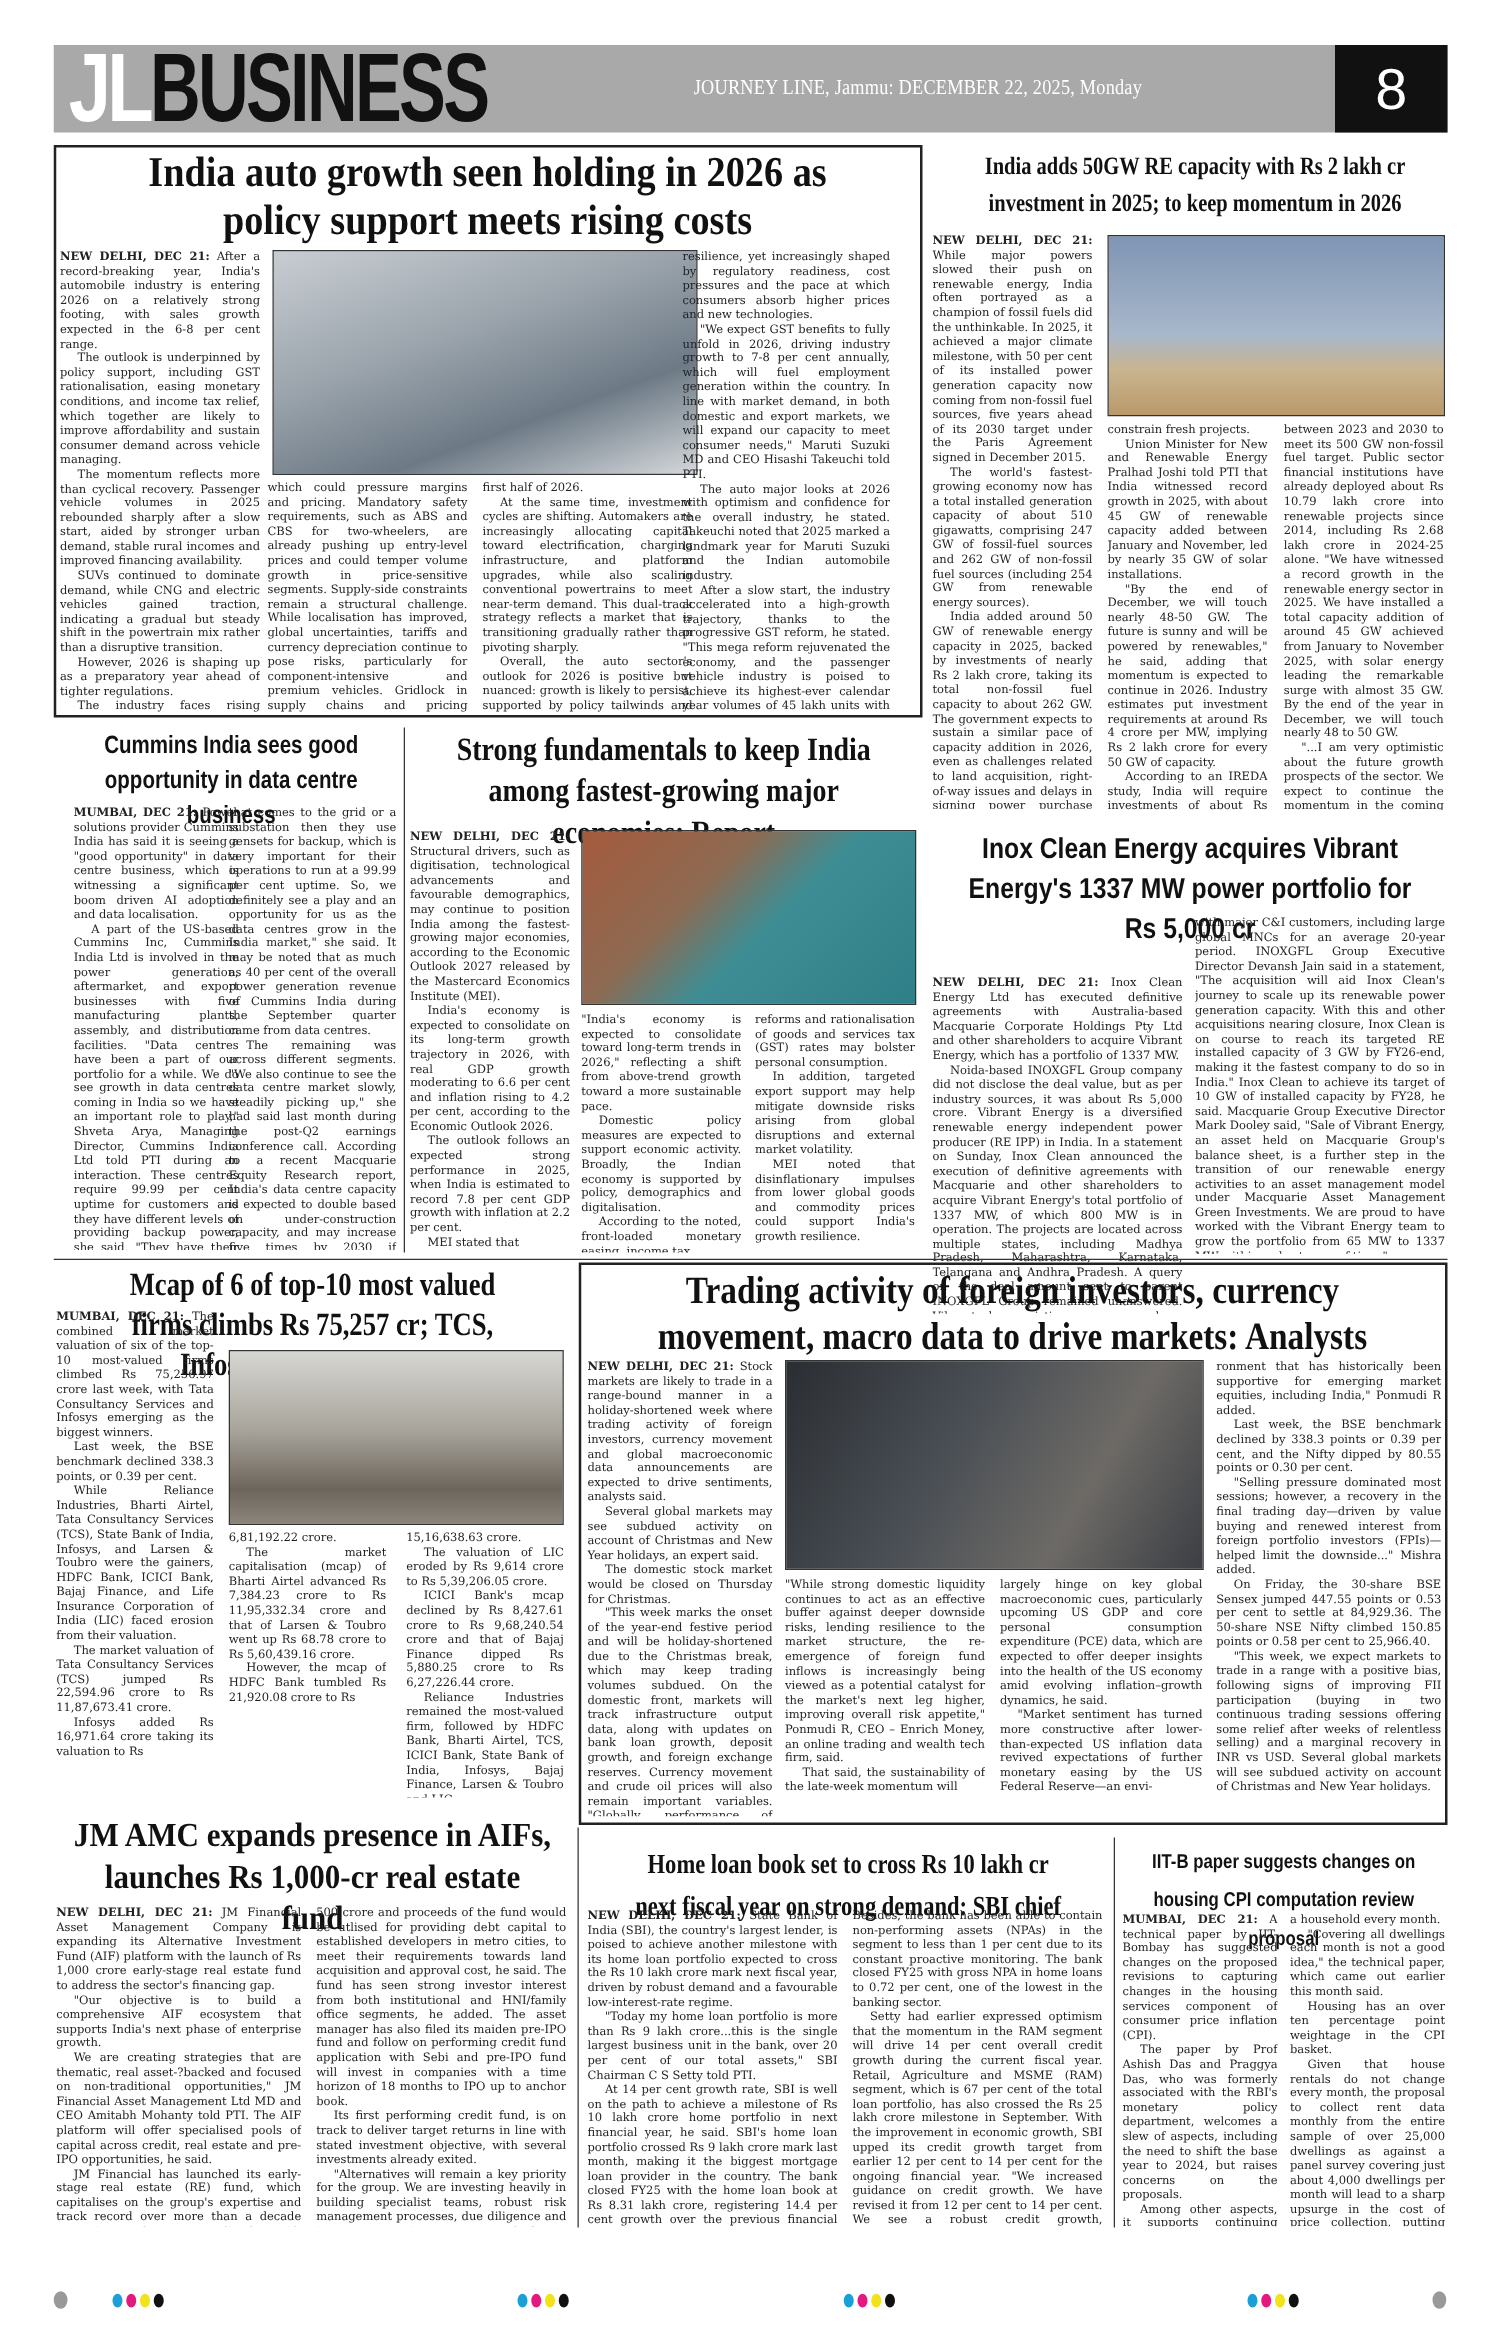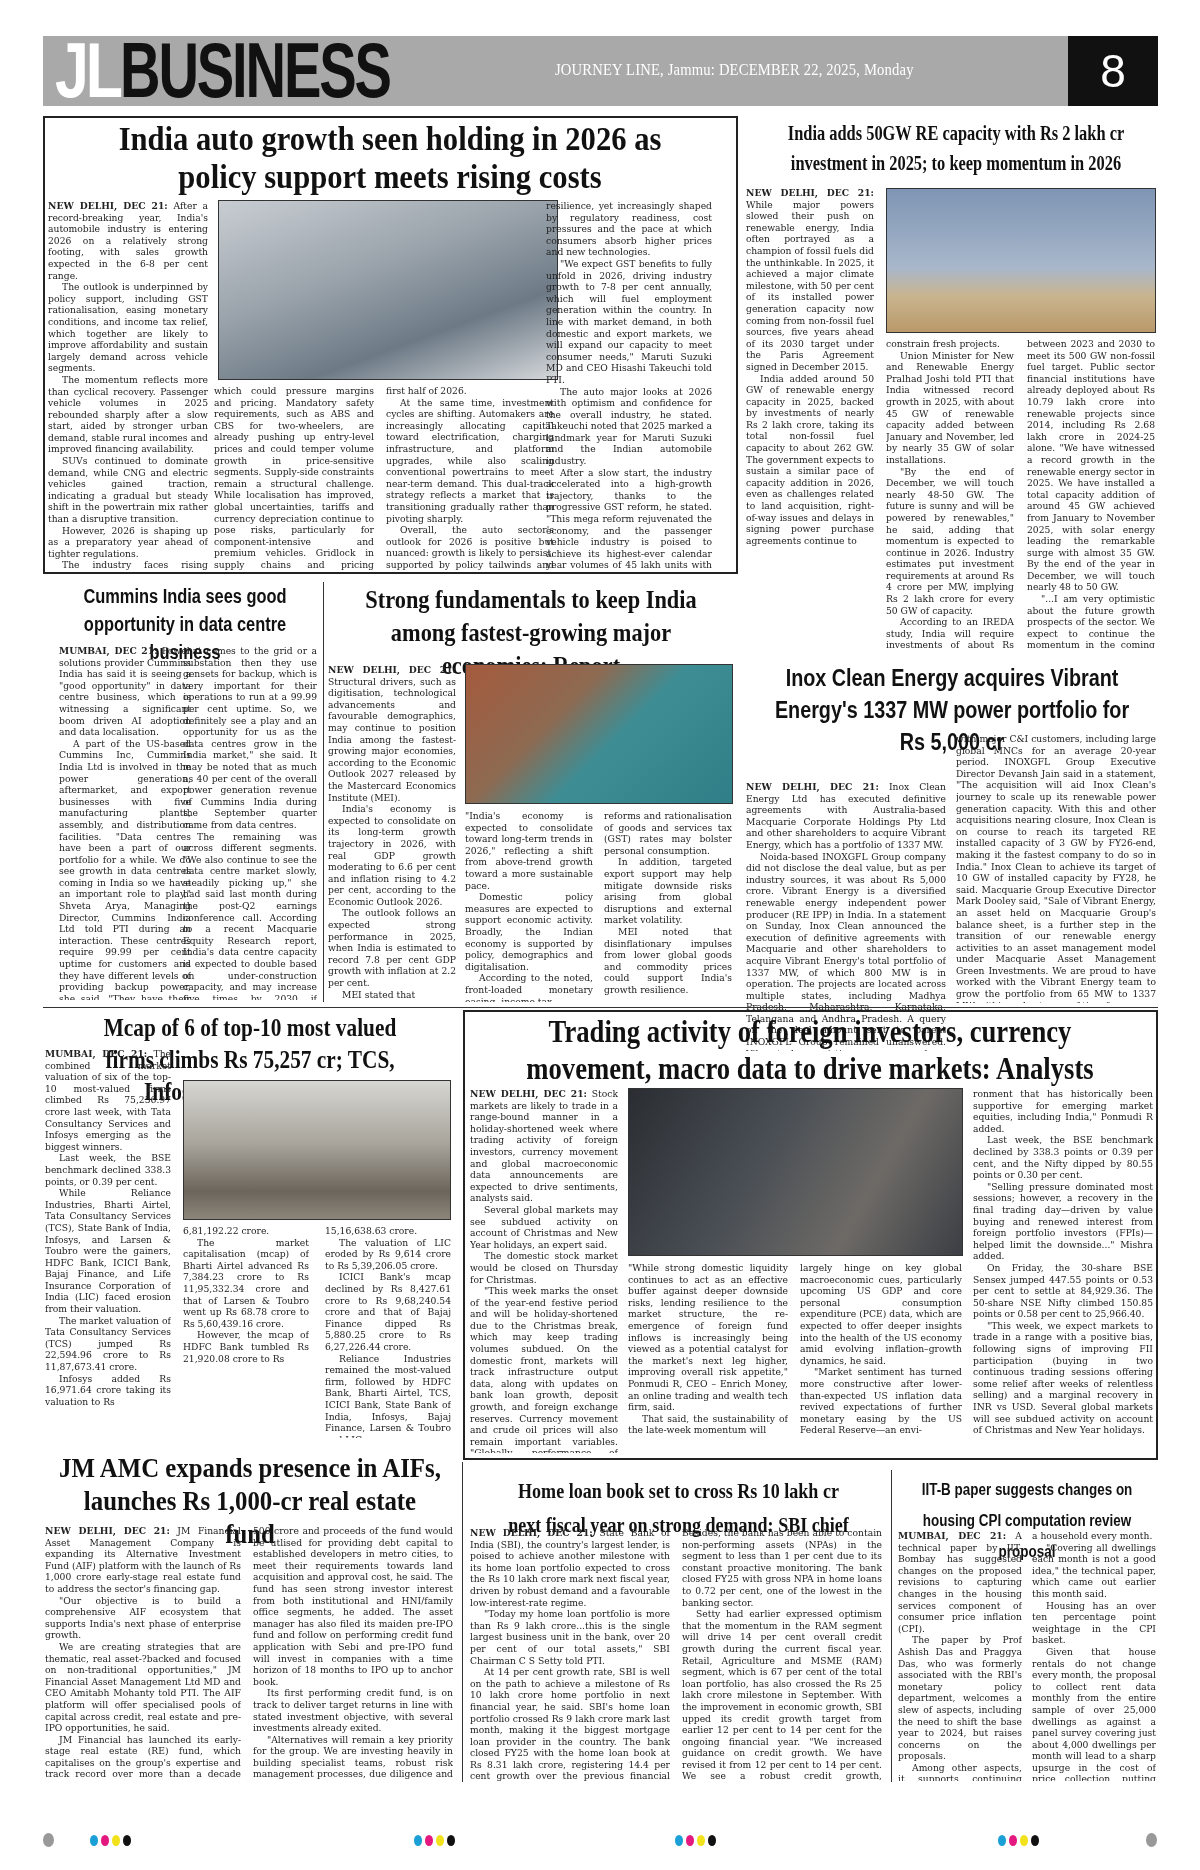--- a/index.html
+++ b/index.html
@@ -46,21 +46,21 @@
 <div id="masthead" class="abs"></div>
 <div id="logo-jl" class="abs">JL</div>
 <div id="logo-biz" class="abs">BUSINESS</div>
 <div id="dateline" class="abs">JOURNEY LINE, Jammu: DECEMBER 22, 2025, Monday</div>
 <div id="page-num" class="abs">8</div>
 
 <div class="abs box" style="left:43px;top:116px;width:695px;height:458px;"></div>
 <div class="abs hl" style="left:55px;top:120px;width:670px;font-size:34px;line-height:38px;transform:scaleX(0.9);">India auto growth seen holding in 2026 as policy support meets rising costs</div>
 <div class="abs body" style="left:48px;top:200px;width:160px;height:370px;">
   <p><span class="dl">NEW DELHI, DEC 21:</span> <span>After a record-breaking year, India's automobile industry is entering 2026 on a relatively strong footing, with sales growth expected in the 6-8 per cent range.</span></p>
-  <p>The outlook is underpinned by policy support, including GST rationalisation, easing monetary conditions, and income tax relief, which together are likely to improve affordability and sustain largely demand across vehicle segments.</p>
+  <p>The outlook is underpinned by policy support, including GST rationalisation, easing monetary conditions, and income tax relief, which together are likely to improve affordability and sustain consumer demand across vehicle managing.</p>
   <p>The momentum reflects more than cyclical recovery. Passenger vehicle volumes in 2025 rebounded sharply after a slow start, aided by stronger urban demand, stable rural incomes and improved financing availability.</p>
   <p>SUVs continued to dominate demand, while CNG and electric vehicles gained traction, indicating a gradual but steady shift in the powertrain mix rather than a disruptive transition.</p>
   <p>However, 2026 is shaping up as a preparatory year ahead of tighter regulations.</p>
   <p>The industry faces rising compliance costs as it readies for CAFE norms from 2027 and future emission standards,</p>
 </div>
 <div id="img-auto" class="abs img" style="left:218px;top:200px;width:340px;height:180px;" aria-label="photo"></div>
 <div class="abs body" style="left:214px;top:385px;width:160px;height:185px;">
   <p>which could pressure margins and pricing. Mandatory safety requirements, such as ABS and CBS for two-wheelers, are already pushing up entry-level prices and could temper volume growth in price-sensitive segments. Supply-side constraints remain a structural challenge. While localisation has improved, global uncertainties, tariffs and currency depreciation continue to pose risks, particularly for component-intensive and premium vehicles. Gridlock in supply chains and pricing discipline by OEMs will be critical to sustaining dealer confidence into the</p>
 </div>
 <div class="abs body" style="left:386px;top:385px;width:168px;height:185px;">
@@ -71,20 +71,21 @@
 <div class="abs body" style="left:546px;top:200px;width:166px;height:370px;">
   <p>resilience, yet increasingly shaped by regulatory readiness, cost pressures and the pace at which consumers absorb higher prices and new technologies.</p>
   <p>"We expect GST benefits to fully unfold in 2026, driving industry growth to 7-8 per cent annually, which will fuel employment generation within the country. In line with market demand, in both domestic and export markets, we will expand our capacity to meet consumer needs," Maruti Suzuki MD and CEO Hisashi Takeuchi told PTI.</p>
   <p>The auto major looks at 2026 with optimism and confidence for the overall industry, he stated. Takeuchi noted that 2025 marked a landmark year for Maruti Suzuki and the Indian automobile industry.</p>
   <p>After a slow start, the industry accelerated into a high-growth trajectory, thanks to the progressive GST reform, he stated. "This mega reform rejuvenated the economy, and the passenger vehicle industry is poised to achieve its highest-ever calendar year volumes of 45 lakh units with a growth of 5 per cent over the previous year," Takeuchi noted.</p>
 </div>
 
 <div class="abs hl" style="left:746px;top:118px;width:420px;font-size:20px;line-height:30px;transform:scaleX(0.82);">India adds 50GW RE capacity with Rs 2 lakh cr investment in 2025; to keep momentum in 2026</div>
 <div class="abs body" style="left:746px;top:187px;width:128px;height:460px;">
   <p><span class="dl">NEW DELHI, DEC 21:</span> <span>While major powers slowed their push on renewable energy, India often portrayed as a champion of fossil fuels did the unthinkable. In 2025, it achieved a major climate milestone, with 50 per cent of its installed power generation capacity now coming from non-fossil fuel sources, five years ahead of its 2030 target under the Paris Agreement signed in December 2015.</span></p>
+  <p>The world's fastest-growing economy now has a total installed generation capacity of about 510 gigawatts, comprising 247 GW of fossil-fuel sources and 262 GW of non-fossil fuel sources (including 254 GW from renewable energy sources).</p>
   <p>India added around 50 GW of renewable energy capacity in 2025, backed by investments of nearly Rs 2 lakh crore, taking its total non-fossil fuel capacity to about 262 GW. The government expects to sustain a similar pace of capacity addition in 2026, even as challenges related to land acquisition, right-of-way issues and delays in signing power purchase agreements continue to</p>
 </div>
 <div id="img-wind" class="abs img" style="left:886px;top:188px;width:270px;height:145px;" aria-label="photo"></div>
 <div class="abs body" style="left:886px;top:338px;width:128px;height:310px;">
   <p>constrain fresh projects.</p>
   <p>Union Minister for New and Renewable Energy Pralhad Joshi told PTI that India witnessed record growth in 2025, with about 45 GW of renewable capacity added between January and November, led by nearly 35 GW of solar installations.</p>
   <p>"By the end of December, we will touch nearly 48-50 GW. The future is sunny and will be powered by renewables," he said, adding that momentum is expected to continue in 2026. Industry estimates put investment requirements at around Rs 4 crore per MW, implying Rs 2 lakh crore for every 50 GW of capacity.</p>
   <p>According to an IREDA study, India will require investments of about Rs 30.54 lakh crore</p>
 </div>
 <div class="abs body" style="left:1027px;top:338px;width:128px;height:310px;">

